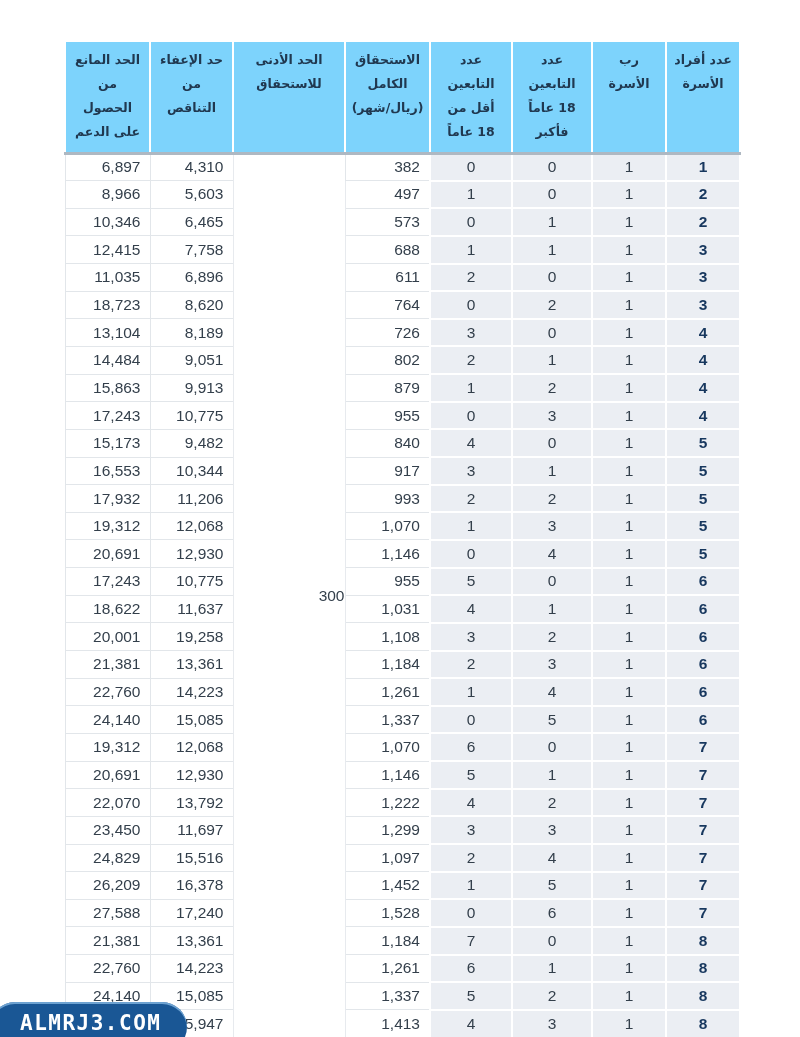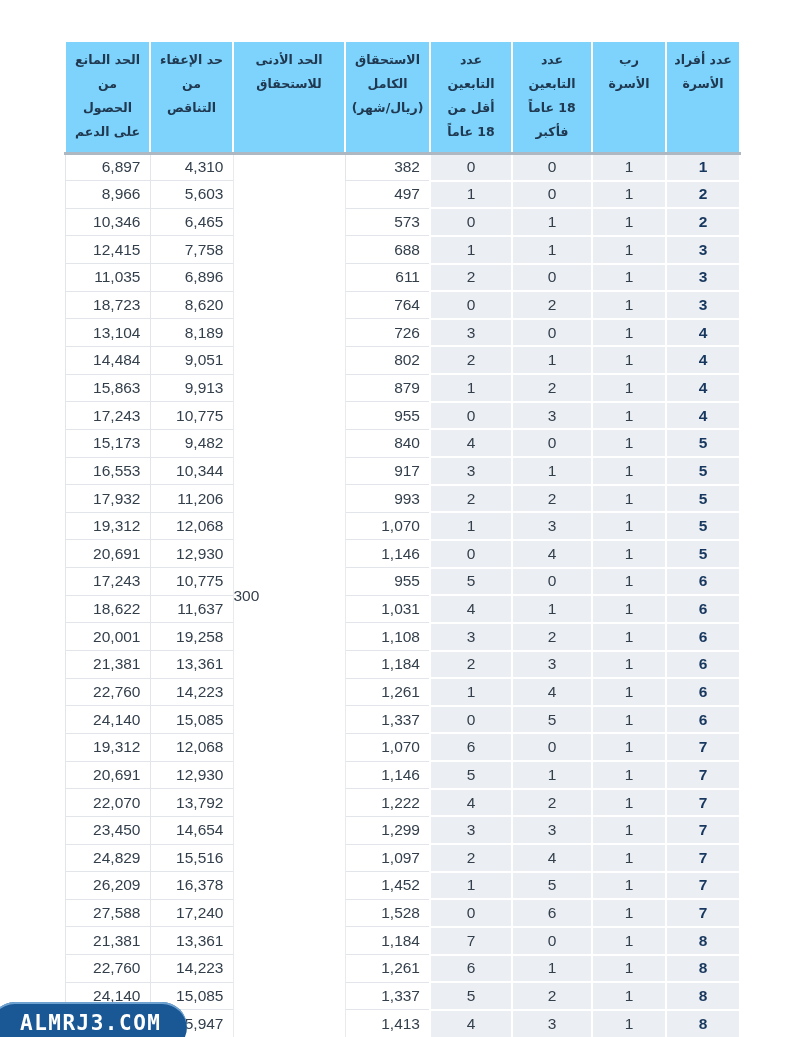--- a/index.html
+++ b/index.html
@@ -55,21 +55,21 @@
   .tbl td.fam {
     background: #ebeef3;
     border: 2px solid #ffffff;
     text-align: center;
     font-weight: bold;
     color: #17375e;
   }
   .tbl td.min-cell {
     background: #ffffff;
     border: 1px solid #e7eaee;
-    text-align: left;
+    text-align: right;
     vertical-align: middle;
     color: #333f4b;
   }
   .watermark {
     position: absolute;
     left: -10px; top: 1002px;
     height: 50px;
     box-sizing: border-box;
     padding: 6px 26px 0 30px;
     background: #1a5795;
@@ -344,21 +344,21 @@
           <td class="num">1,222</td>
           <td class="num">13,792</td>
           <td class="num">22,070</td>
         </tr>
         <tr>
           <td class="fam">7</td>
           <td class="cnt">1</td>
           <td class="cnt">3</td>
           <td class="cnt">3</td>
           <td class="num">1,299</td>
-          <td class="num">14,654</td>
+          <td class="num">11,697</td>
           <td class="num">23,450</td>
         </tr>
         <tr>
           <td class="fam">7</td>
           <td class="cnt">1</td>
           <td class="cnt">4</td>
           <td class="cnt">2</td>
           <td class="num">1,097</td>
           <td class="num">15,516</td>
           <td class="num">24,829</td>

